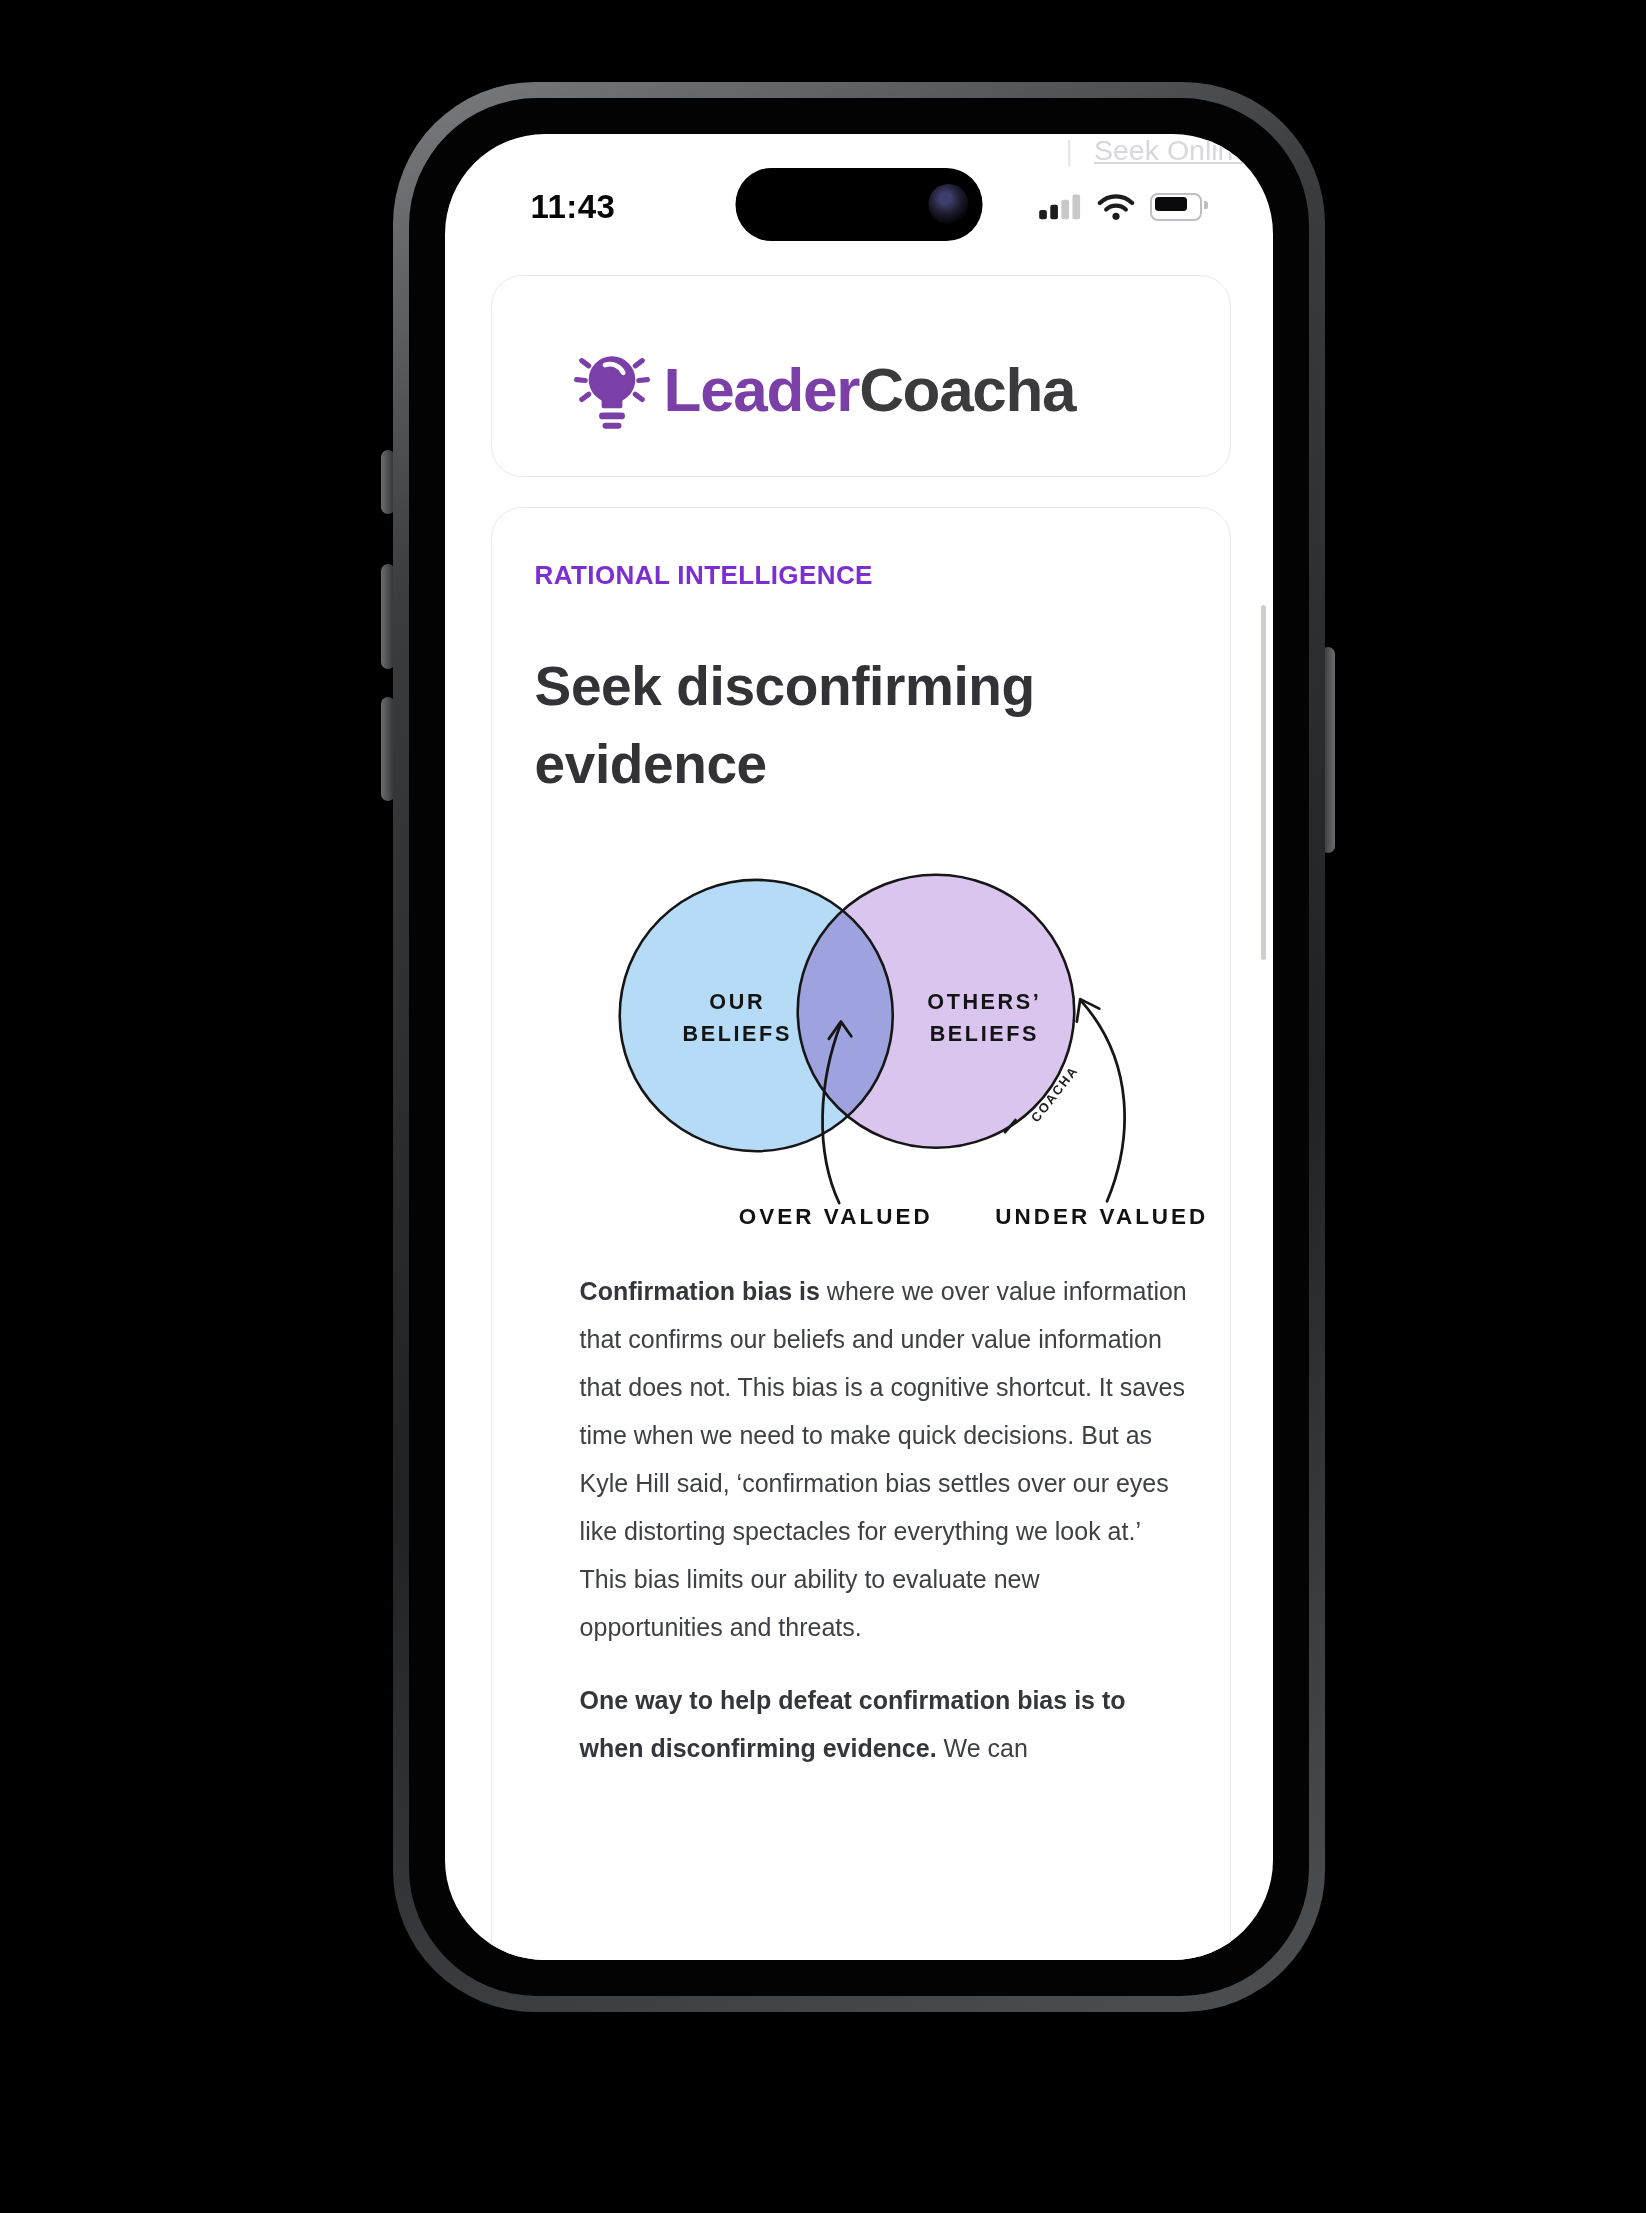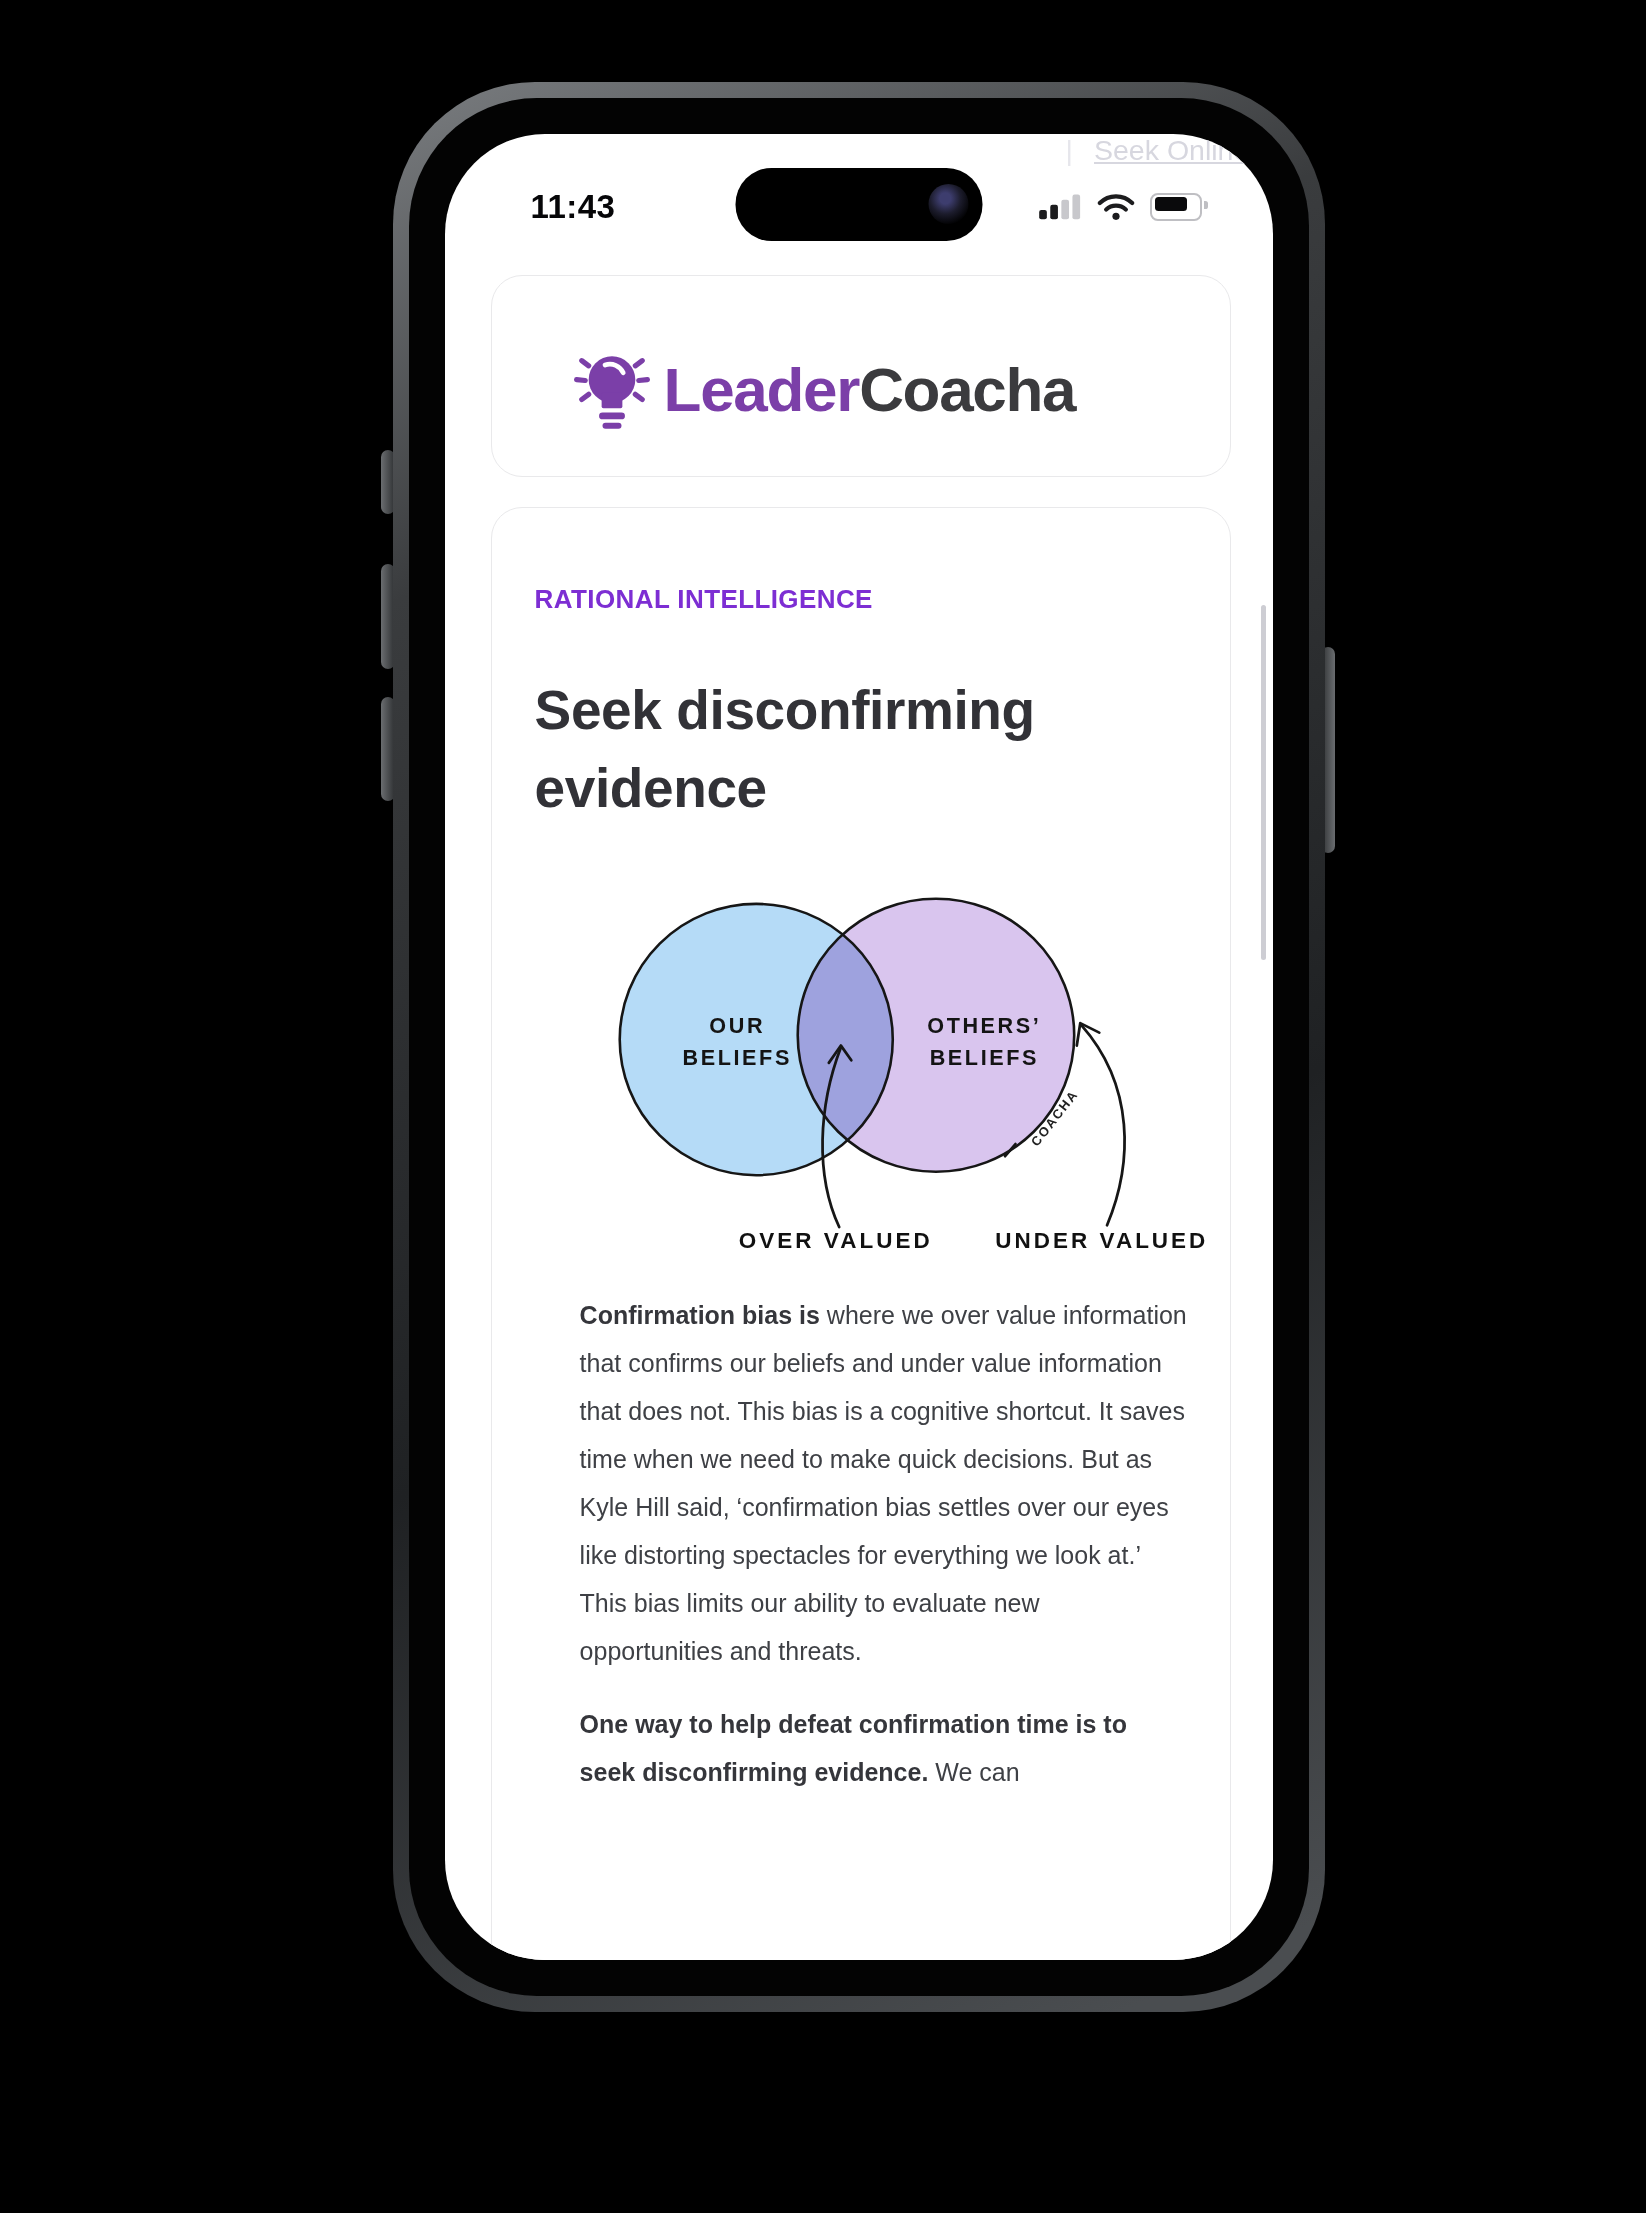--- a/index.html
+++ b/index.html
@@ -32,21 +32,21 @@
   .battery{position:relative;width:48px;height:24px;border:2.6px solid #bfbfc3;border-radius:7.8px;}
   .battery .fill{position:absolute;left:2.6px;top:2.6px;width:32px;height:14px;border-radius:3.5px;background:#0a0a0c;}
   .battery .cap{position:absolute;right:-7.8px;top:6px;width:4.3px;height:8.6px;border-radius:0 2.6px 2.6px 0;background:#bfbfc3;}
   .island{position:absolute;top:34px;left:50%;transform:translateX(-50%);
     width:247px;height:73px;border-radius:36px;background:#000;}
   .island .cam{position:absolute;right:14px;top:16.4px;width:40px;height:40px;border-radius:50%;
     background:radial-gradient(circle at 42% 36%, #3d3d6e 0 16%, #1c1c2c 45%, #000 78%);}
   
   .card{border:1.7px solid #e9e9eb;border-radius:31px;background:#fff;}
   .card.welcome{margin:141px 42px 0 46px;padding:68px 43px 40px 43px;}
-  .card.article{margin:30px 42px 0 46px;padding:76px 43px;height:1427px;}
+  .card.article{margin:30px 42px 0 46px;padding:52px 43px;height:1427px;}
   .logo-row{display:flex;align-items:center;gap:14px;margin-left:39px;}
   .logo-text{font-size:62px;font-weight:700;letter-spacing:-1.3px;line-height:1;}
   .brand-first{color:#7b3fa8;}
   .brand-second{color:#3b3b3e;}
   .welcome-text{margin-top:33px;font-size:30px;line-height:48px;color:#3e4045;max-width:692px;}
   .welcome-text .brand-italic{font-style:italic;}
   .category{font-size:26px;font-weight:700;color:#7d2ed3;letter-spacing:0.4px;line-height:31px;}
   .article-title{margin-top:56px;font-size:55px;line-height:78px;font-weight:700;color:#323237;
     max-width:623px;letter-spacing:-0.4px;}
   .venn-wrap{margin:61px 0 0 83px;}
@@ -154,21 +154,21 @@
             </g>
             <text class="venn-mark" transform="rotate(-52 500 268)" x="466" y="276">COACHA</text>
 
             <text class="venn-annot" text-anchor="middle" x="252" y="416">OVER VALUED</text>
             <text class="venn-annot" text-anchor="middle" x="560" y="416">UNDER VALUED</text>
           </svg>
         </div>
 
         <p class="para"><b>Confirmation bias is </b><span>where we over value information that confirms our beliefs and under value information that does not. This bias is a cognitive shortcut. It saves time when we need to make quick decisions. But as Kyle Hill said, ‘confirmation bias settles over our eyes like distorting spectacles for everything we look at.’ This bias limits our ability to evaluate new opportunities and threats.</span></p>
 
-        <p class="para second"><b>One way to help defeat confirmation time is to seek disconfirming evidence.</b><span> We can</span></p>
+        <p class="para second"><b>One way to help defeat confirmation bias is to when disconfirming evidence.</b><span> We can</span></p>
       </div>
 
       <div class="scrollbar"></div>
 
     </div>
   </div>
 </div>
 
 
 </body></html>

